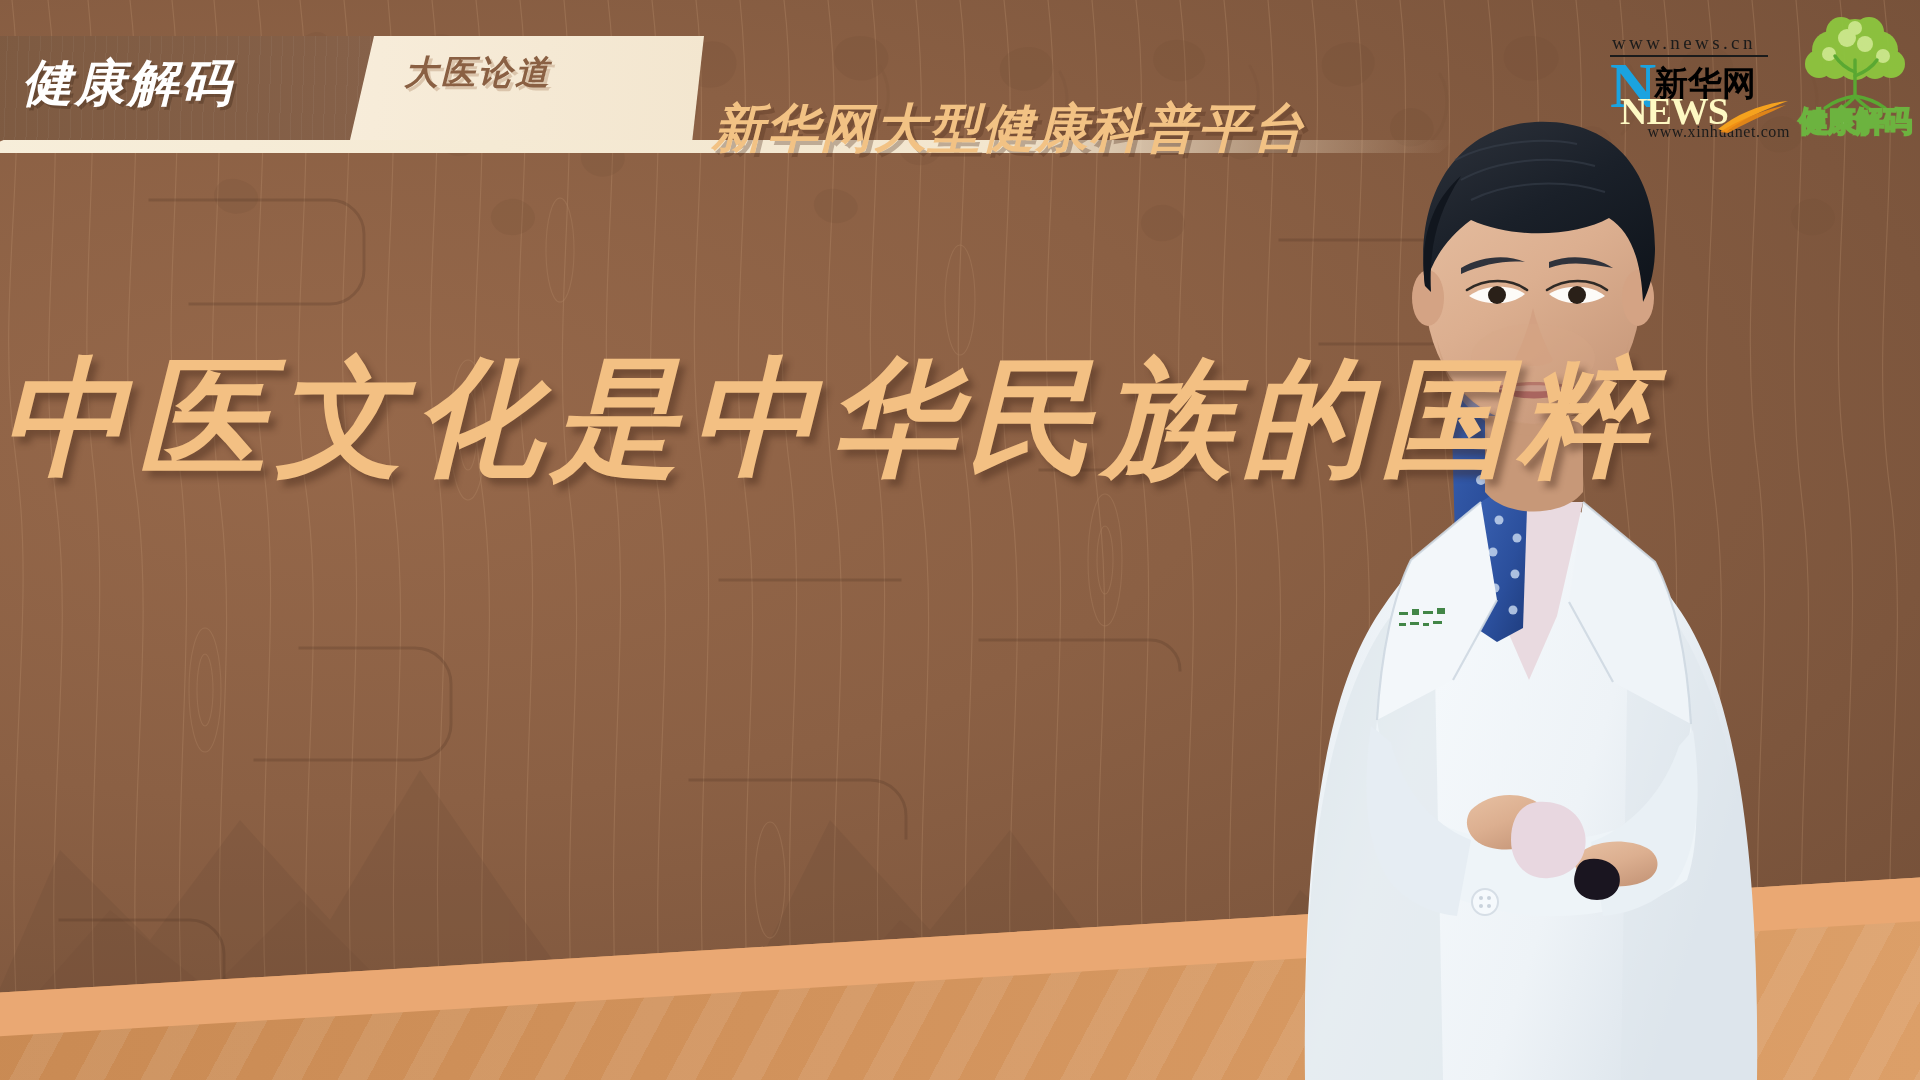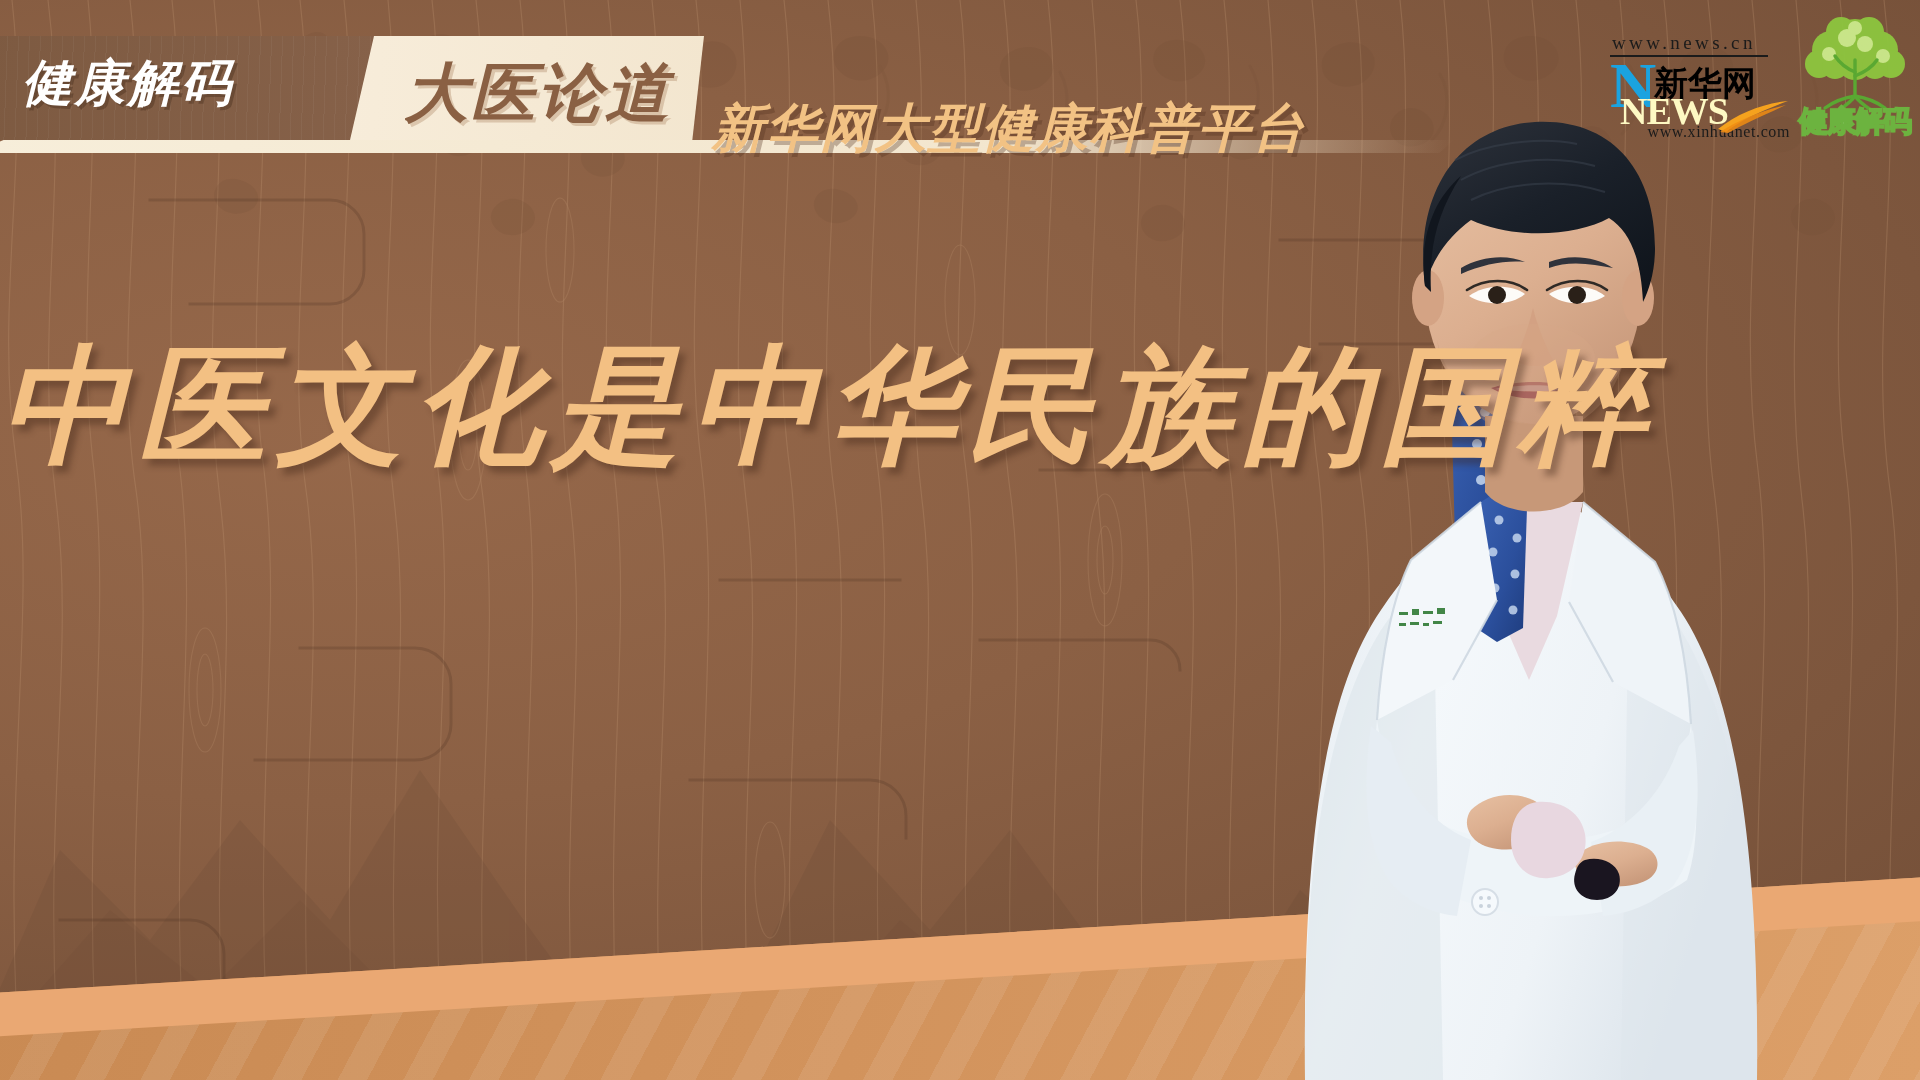--- a/index.html
+++ b/index.html
@@ -76,21 +76,21 @@
   }
   .banner-title1{
     position:absolute;left:48px;top:14px;
     font-size:50px;font-weight:bold;font-style:italic;
     color:#ffffff;letter-spacing:3px;
     text-shadow:3px 3px 0 rgba(70,44,28,.40);
     white-space:nowrap;
   }
   .banner-title2{
     position:absolute;left:430px;top:14px;
-    font-size:64px;font-weight:bold;font-style:italic;
+    font-size:34px;font-weight:bold;font-style:italic;
     color:#8a6043;letter-spacing:3px;
     text-shadow:3px 3px 0 rgba(170,130,95,.35);
     white-space:nowrap;
   }
   .banner-underline{
     position:absolute;left:-26px;top:140px;width:1480px;height:13px;
     background:linear-gradient(95deg,#f7eeda 0%,#f3e6ce 70%,rgba(243,230,206,0) 100%);
     clip-path:polygon(2% 0%, 100% 0%, 99% 100%, 0% 100%);
   }
   .tagline{
@@ -143,21 +143,21 @@
   }
 
   
   .portrait{
     position:absolute;left:1185px;bottom:0;width:690px;height:1040px;
   }
   .portrait svg{display:block;width:100%;height:100%;}
 
   
   .headline{
-    position:absolute;left:0;top:330px;width:1460px;
+    position:absolute;left:0;top:342px;width:1460px;
     text-align:center;
     pointer-events:none;
   }
   .hl-line{
     font-family:"DejaVu Serif","Liberation Serif",serif;
     font-weight:bold;font-style:italic;
     color:#f3c083;
     font-size:128px;line-height:150px;
     letter-spacing:10px;
     text-shadow:6px 7px 6px rgba(60,34,20,.38);

